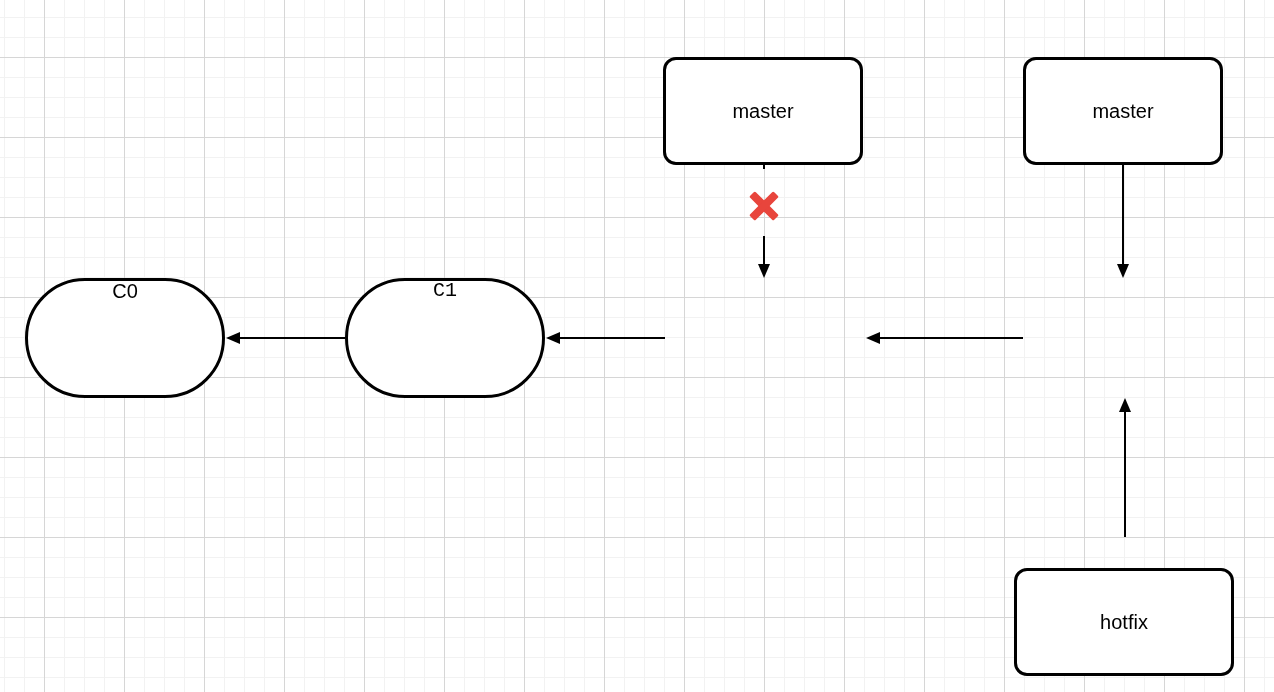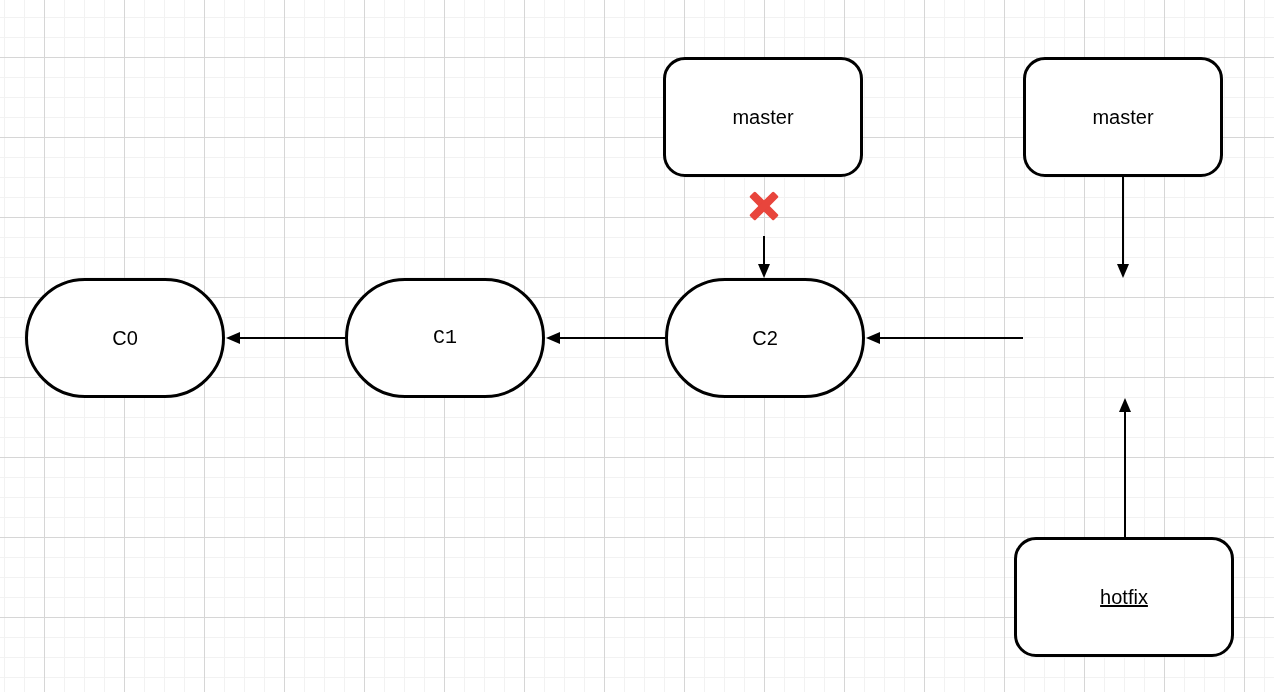--- a/index.html
+++ b/index.html
@@ -29,28 +29,28 @@
     background-size:80px 80px,80px 80px,20px 20px,20px 20px;
     background-position:44px 0,0 57px,4px 0,0 17px;
   }
   .commit{
     position:absolute;
     width:200px;height:120px;
     box-sizing:border-box;
     border:3.5px solid var(--stroke);
     border-radius:60px;
     background:var(--shape-fill);
-    display:flex;align-items:center;justify-content:center;
+    display:flex;justify-content:center;
   }
   .branch{
     position:absolute;
-    width:200px;height:120px;
+    width:200px;height:108px;
     box-sizing:border-box;
     border:3px solid var(--stroke);
-    border-radius:22px;
+    border-radius:13px;
     background:var(--shape-fill);
     display:flex;align-items:center;justify-content:center;
   }
   .shape-label{
     font-size:20px;
     color:var(--text);
     line-height:1;
     user-select:none;
   }
   .hline{position:absolute;height:2px;background:var(--stroke);}
@@ -127,27 +127,24 @@
     <div class="arrow-up" style="left:1119px;top:398px;"></div>
     <div class="vline" style="left:1124px;top:412px;height:125px;"></div>
   </div>
 
   <div class="commit" style="left:25px;top:278px;">
     <span class="shape-label">C0</span>
   </div>
   <div class="commit" style="left:345px;top:278px;font-family:Liberation Mono, monospace;">
     <span class="shape-label">C1</span>
   </div>
-  <div class="commit" style="left:665px;top:278px;">
-    <span class="shape-label">C2</span>
-  </div>
 
   <div class="branch" style="left:663px;top:57px;">
     <span class="shape-label">master</span>
   </div>
   <div class="branch" style="left:1023px;top:57px;">
     <span class="shape-label">master</span>
   </div>
-  <div class="branch" style="left:1014px;top:537px;width:220px;text-decoration:underline;">
+  <div class="branch" style="left:1014px;top:568px;width:220px;">
     <span class="shape-label">hotfix</span>
   </div>
 
 </div>
 
 </body></html>

